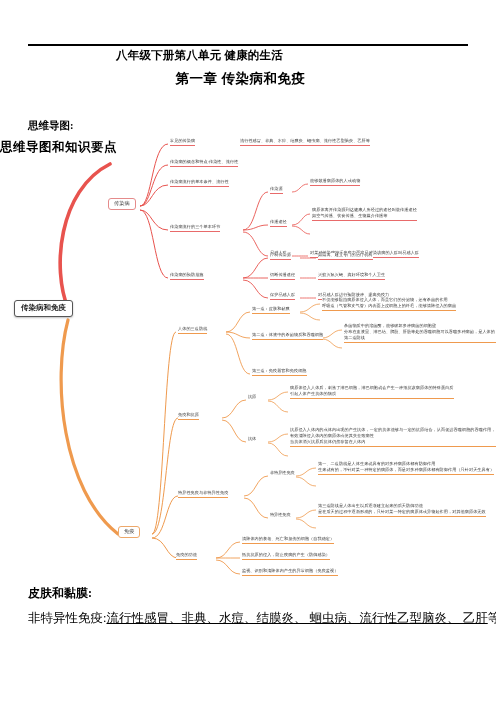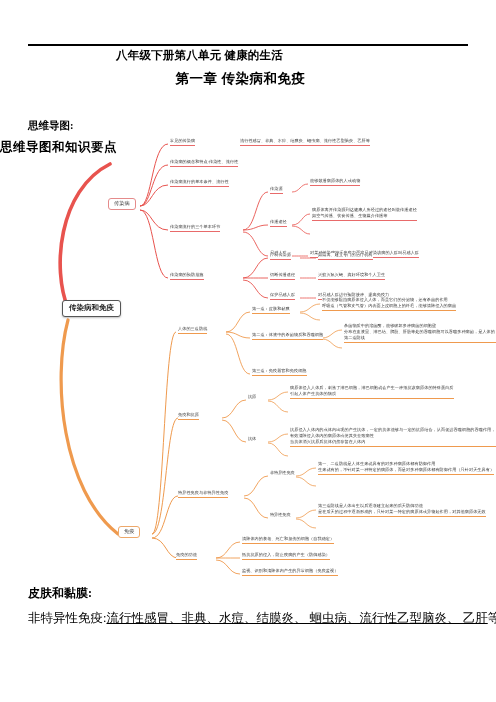--- a/index.html
+++ b/index.html
@@ -51,21 +51,20 @@
     white-space:nowrap;
     line-height:1.15;
   }
   
   .n-root{
     border:1px solid #555;border-radius:3px;
     padding:3px 6px;
     font-size:7.5px;font-weight:bold;color:#222;
     font-family:"Liberation Sans","DejaVu Sans",sans-serif;
     box-shadow:0 1px 2px rgba(0,0,0,.25);
-    margin-left:48px;
   }
   
   .n-l1{
     border:1px solid #e58b8b;border-radius:3px;
     padding:2px 5px;font-size:5.2px;color:#333;
     font-family:"Liberation Sans","DejaVu Sans",sans-serif;
   }
   .n-l1.orange{border-color:#eda86a;}
   
   .n-txt{

